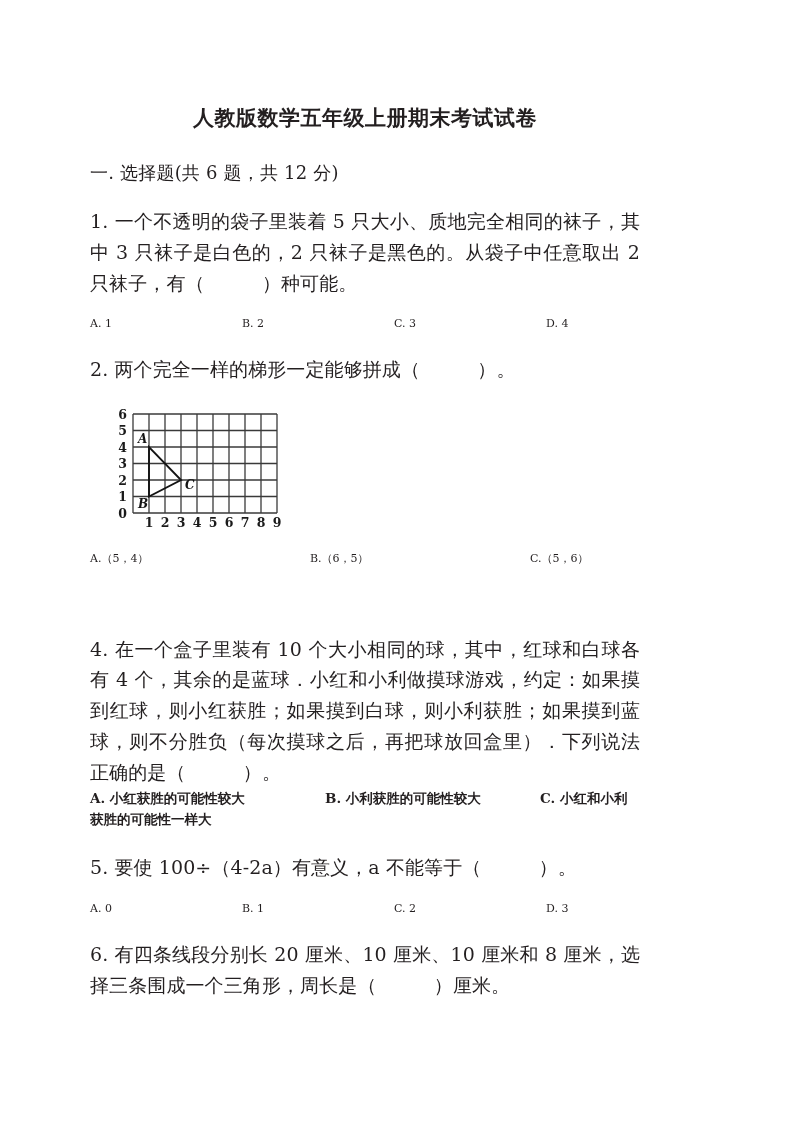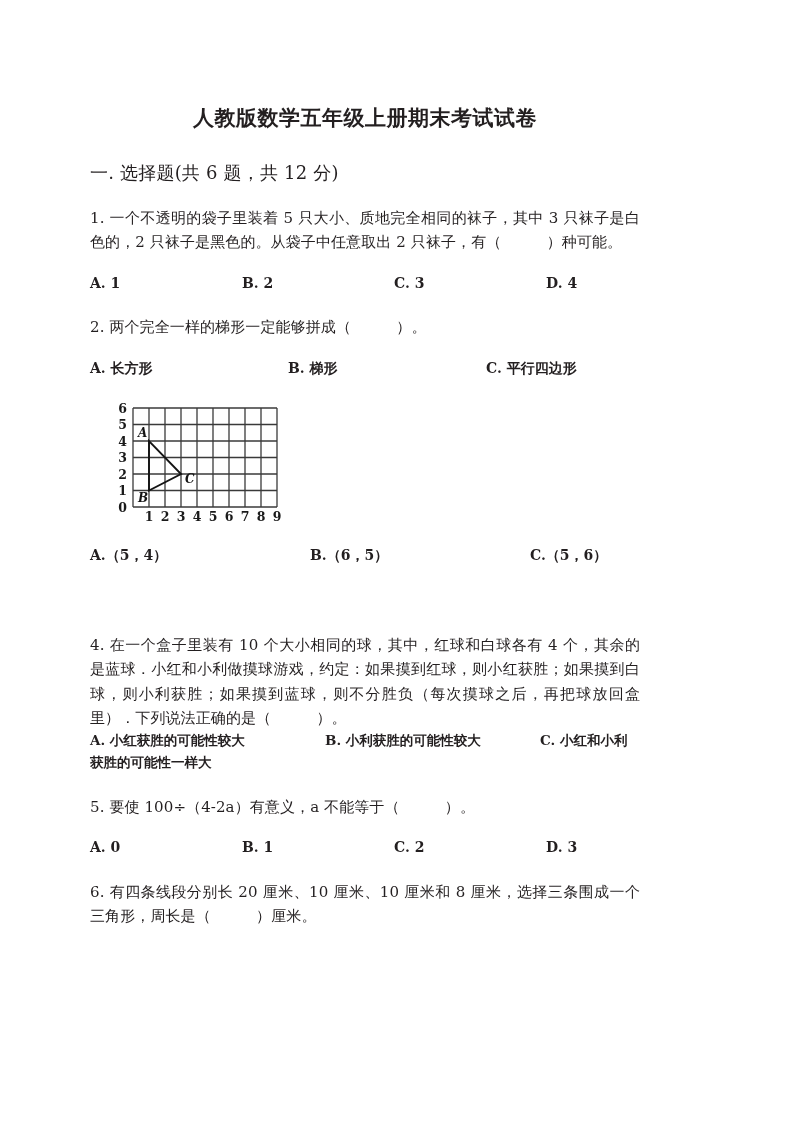--- a/index.html
+++ b/index.html
@@ -33,34 +33,33 @@
     font-family: "DejaVu Serif", "Liberation Serif", serif;
   }
   .section-header {
     margin-top: 29px;
     font-size: 18px;
     font-weight: normal;
     letter-spacing: 0.2px;
   }
   .question {
     margin-top: 21px;
-    font-size: 15px;
+    font-size: 19px;
     line-height: 1.62;
     text-align: justify;
     letter-spacing: 0.1px;
   }
   .question.q3 {
     line-height: 2.25;
   }
   .options {
     margin-top: 17px;
-    font-size: 14px;
+    font-size: 11px;
     line-height: 1.62;
     position: relative;
-    font-weight: bold;
   }
   .options .opt {
     display: inline-block;
     white-space: nowrap;
   }
   
   .opts-4col .opt { width: 152px; }
   .opts-4col .opt:last-child { width: auto; }
 
   .opts-3col .opt { width: 198px; }
@@ -99,23 +98,20 @@
   <h1 class="doc-title">人教版数学五年级上册期末考试试卷</h1>
 
   <div class="section-header">一. 选择题(共 6 题，共 12 分)</div>
 
   <div class="question">1. 一个不透明的袋子里装着 5 只大小、质地完全相同的袜子，其中 3 只袜子是白色的，2 只袜子是黑色的。从袋子中任意取出 2 只袜子，有（　　　）种可能。</div>
   <div class="options opts-4col">
     <span class="opt">A. 1</span><span class="opt">B. 2</span><span class="opt">C. 3</span><span class="opt">D. 4</span>
   </div>
 
   <div class="question">2. 两个完全一样的梯形一定能够拼成（　　　）。</div>
-  <div class="options opts-3col">
-    <span class="opt">A. 长方形</span><span class="opt">B. 梯形</span><span class="opt">C.  平行四边形</span>
-  </div>
 
 
   <div class="figure-wrap">
     <div class="figure">
       <svg width="190" height="126" viewBox="0 0 190 126">
 
         <g stroke="#3a3a3a" stroke-width="1.3" fill="none">
 
           <line x1="33" y1="11" x2="33" y2="110"></line>
           <line x1="49" y1="11" x2="49" y2="110"></line>

